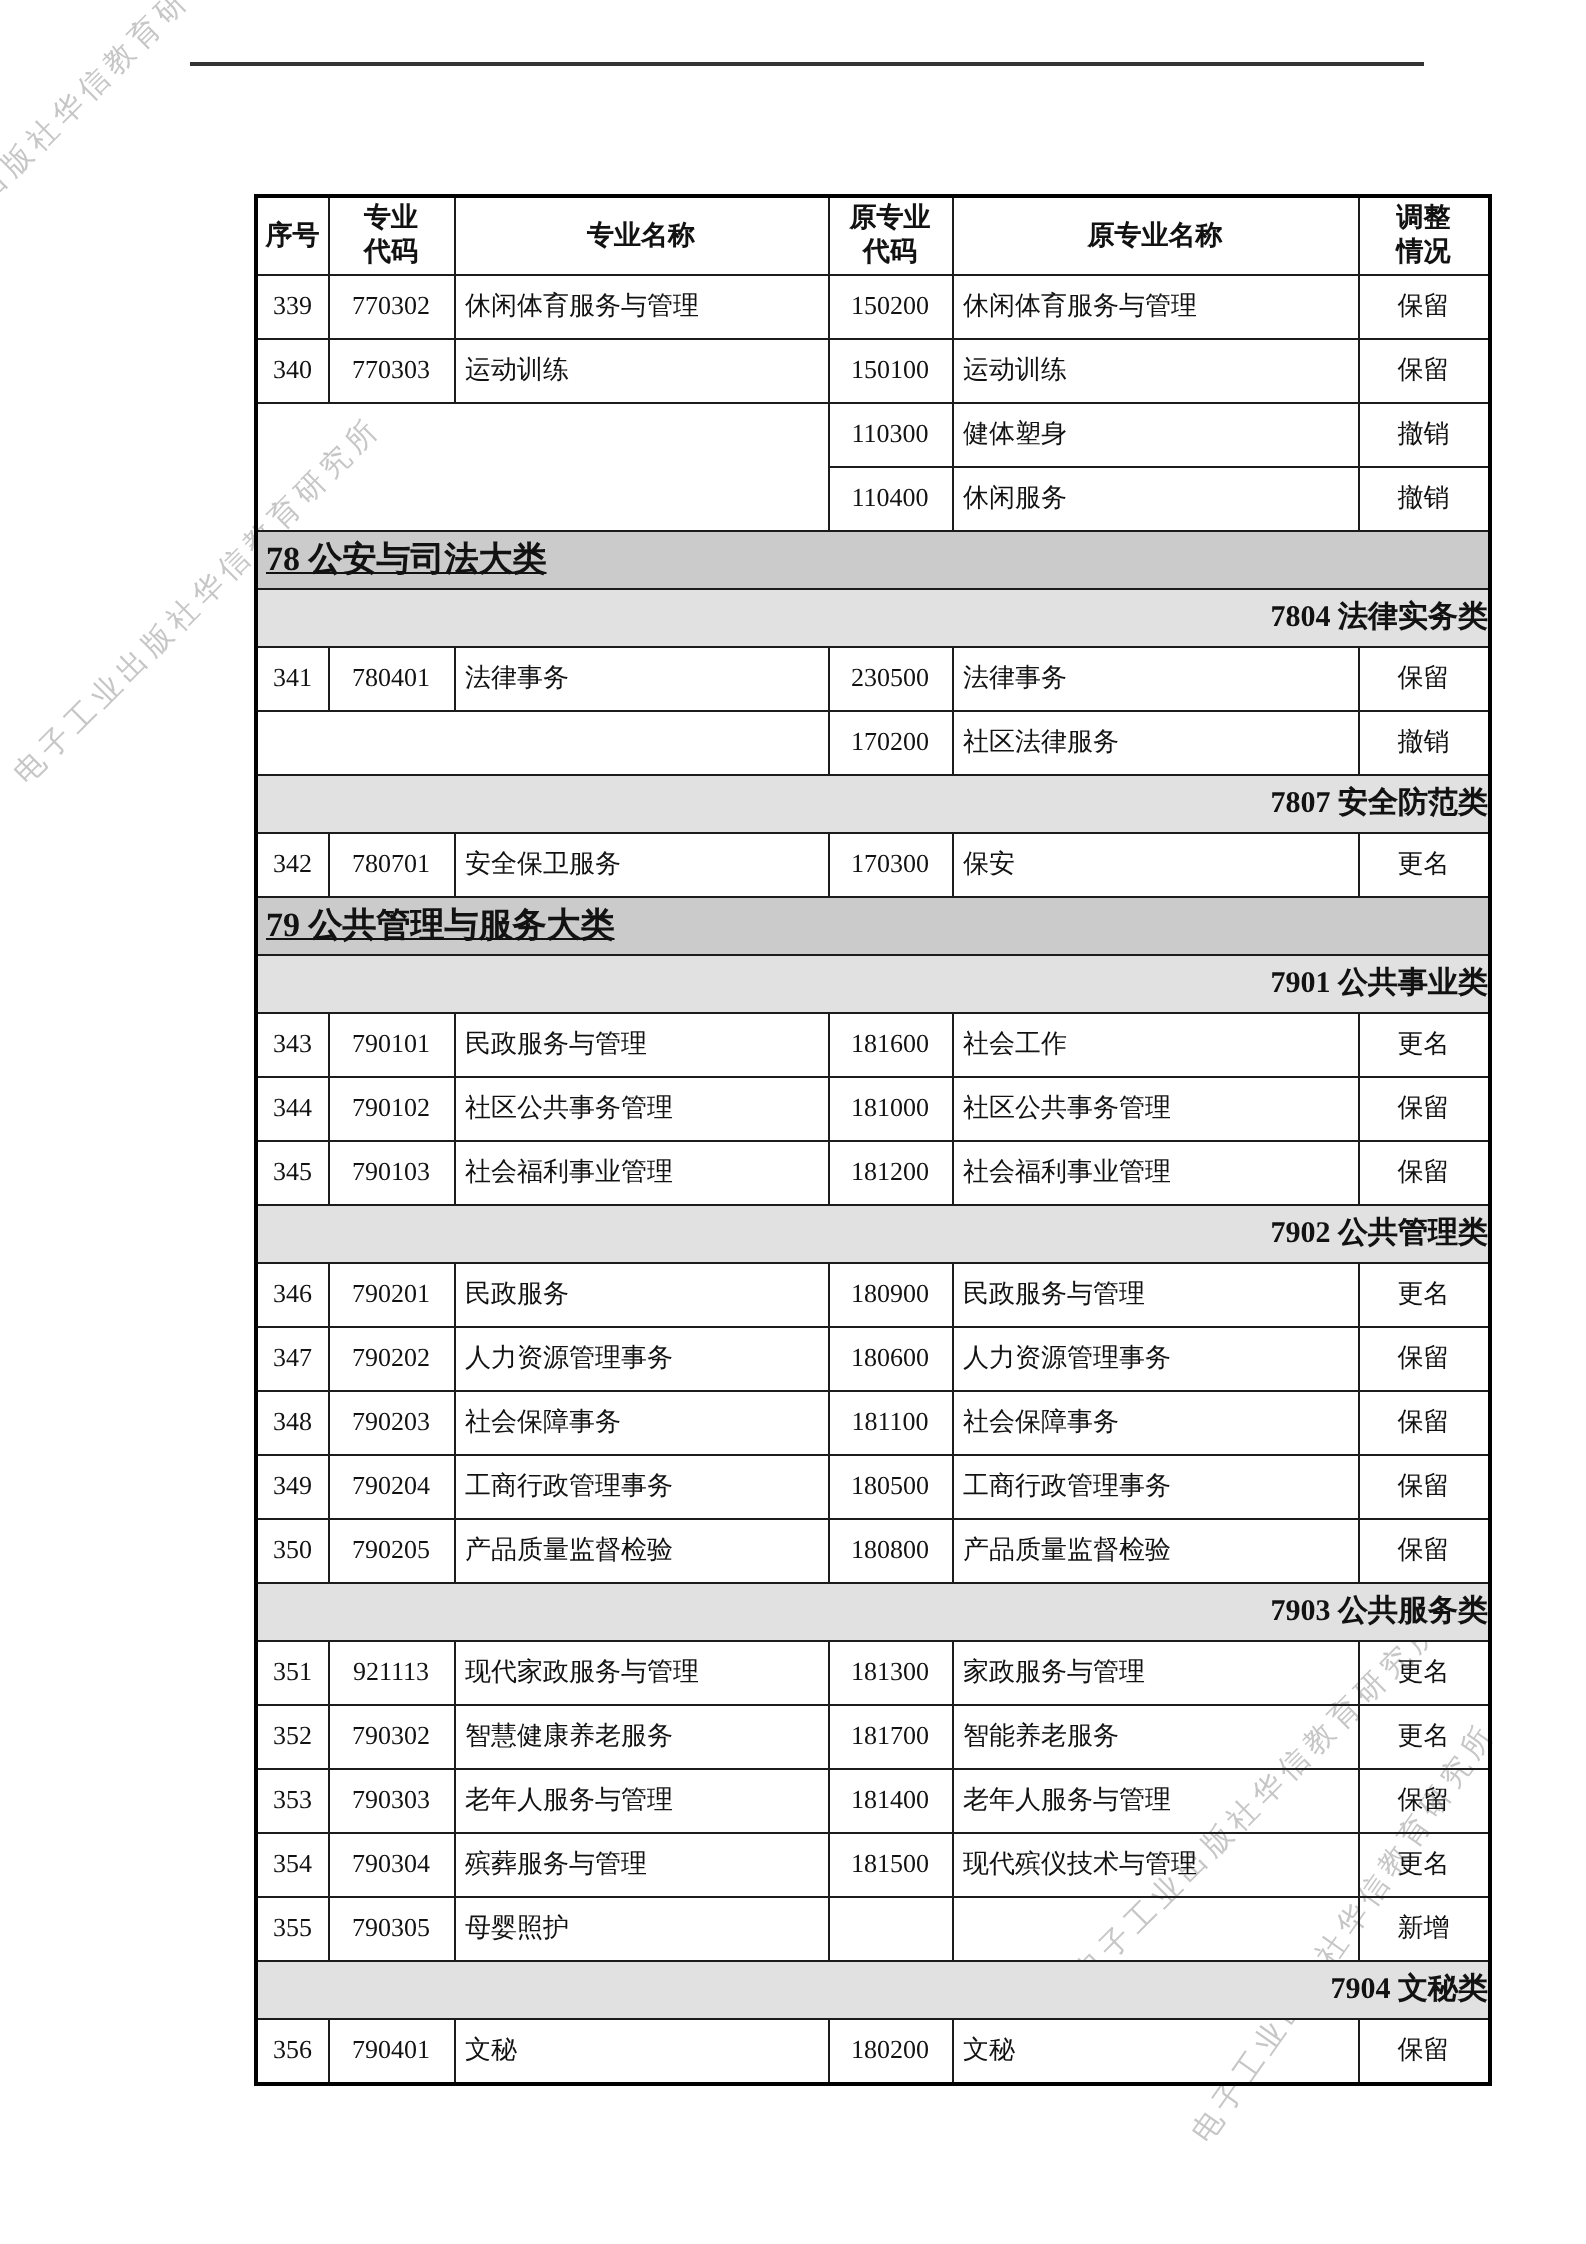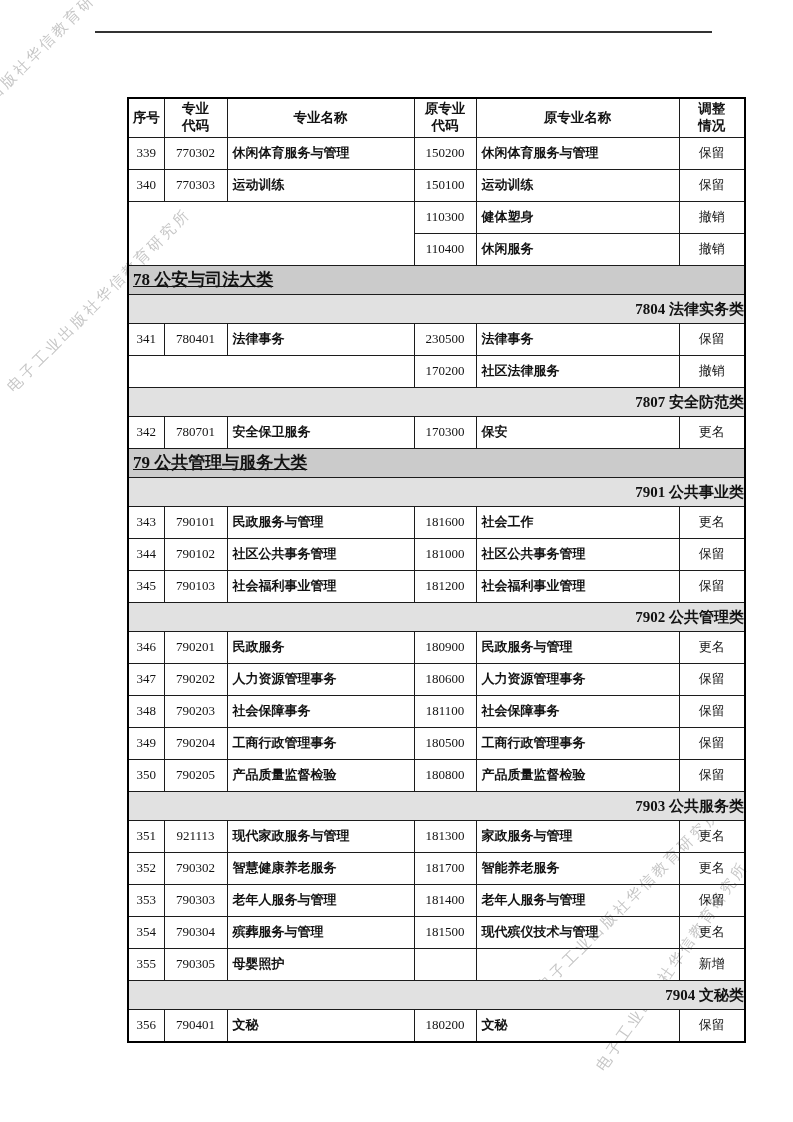--- a/index.html
+++ b/index.html
@@ -42,21 +42,21 @@
     border:1px solid var(--border);
     vertical-align:middle;padding:0;overflow:hidden;
     font-size:13px;line-height:1.25;
   }
   .catalog th{
     font-weight:bold;height:38px;white-space:pre-line;
     text-align:center;font-size:13.5px;background:#ffffff;
   }
   .catalog tbody td{height:31px;}
   .catalog td.c{text-align:center;}
-  .catalog td.l{text-align:left;padding-left:5px;font-weight:bold;}
+  .catalog td.l{text-align:left;padding-left:5px;}
   .catalog td.category{
     background:var(--cat-bg);font-weight:bold;font-size:17px;
     padding-left:4px;height:28px;text-decoration:underline;
   }
   .catalog td.subcategory{
     background:var(--subcat-bg);font-weight:bold;font-size:15px;
     padding-left:4px;height:28px;text-align:right;
   }
   .catalog td.merged{background:transparent;}
 </style>

